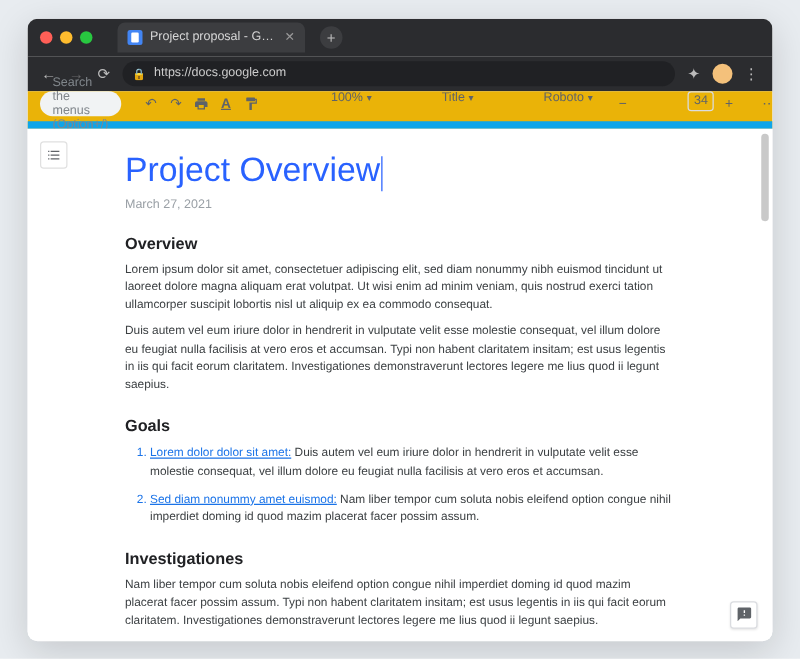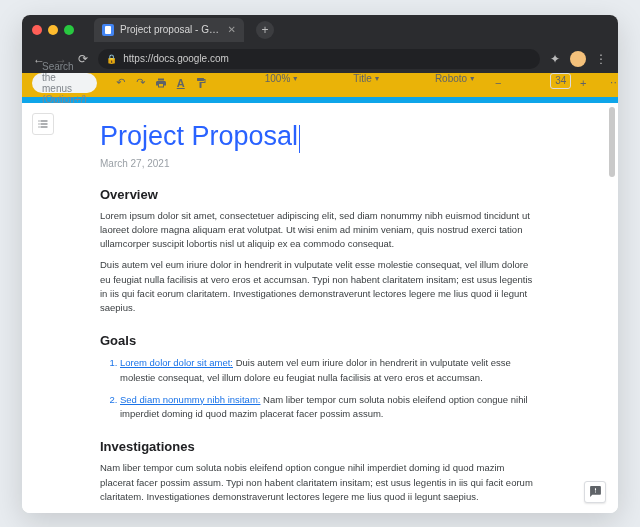--- a/index.html
+++ b/index.html
@@ -292,36 +292,36 @@
     <div class="outline-btn">
       <svg width="12" height="12" viewBox="0 0 24 24">
           <path fill="#5f6368" d="M3 5h2v2H3V5zm4 0h14v2H7V5zM3 11h2v2H3v-2zm4 0h14v2H7v-2zM3 17h2v2H3v-2zm4 0h14v2H7v-2z"></path>
         </svg>
     </div>
     <div class="scroll">
       <div class="scroll-thumb"></div>
     </div>
     <div class="page">
       <div class="doc-title">
-        <span>Project Proposal</span>
+        <span>Project Overview</span>
         <span class="cursor"></span>
       </div>
       <div class="doc-date">March 27, 2021</div>
 
       <h2 class="sec">Overview</h2>
       <p class="body">Lorem ipsum dolor sit amet, consectetuer adipiscing elit, sed diam nonummy nibh euismod tincidunt ut laoreet dolore magna aliquam erat volutpat. Ut wisi enim ad minim veniam, quis nostrud exerci tation ullamcorper suscipit lobortis nisl ut aliquip ex ea commodo consequat.</p>
       <p class="body">Duis autem vel eum iriure dolor in hendrerit in vulputate velit esse molestie consequat, vel illum dolore eu feugiat nulla facilisis at vero eros et accumsan. Typi non habent claritatem insitam; est usus legentis in iis qui facit eorum claritatem. Investigationes demonstraverunt lectores legere me lius quod ii legunt saepius.</p>
 
       <h2 class="sec">Goals</h2>
       <ol class="goals">
         <li>
           <span class="link">Lorem dolor dolor sit amet:</span><span> Duis autem vel eum iriure dolor in hendrerit in vulputate velit esse molestie consequat, vel illum dolore eu feugiat nulla facilisis at vero eros et accumsan.</span>
         </li>
         <li>
-          <span class="link">Sed diam nonummy nibh insitam:</span><span> Nam liber tempor cum soluta nobis eleifend option congue nihil imperdiet doming id quod mazim placerat facer possim assum.</span>
+          <span class="link">Sed diam nonummy amet euismod:</span><span> Nam liber tempor cum soluta nobis eleifend option congue nihil imperdiet doming id quod mazim placerat facer possim assum.</span>
         </li>
       </ol>
 
       <h2 class="sec">Investigationes</h2>
       <p class="body">Nam liber tempor cum soluta nobis eleifend option congue nihil imperdiet doming id quod mazim placerat facer possim assum. Typi non habent claritatem insitam; est usus legentis in iis qui facit eorum claritatem. Investigationes demonstraverunt lectores legere me lius quod ii legunt saepius.</p>
 
       
     </div>
     <div class="explore">
       <svg width="13" height="13" viewBox="0 0 24 24">

